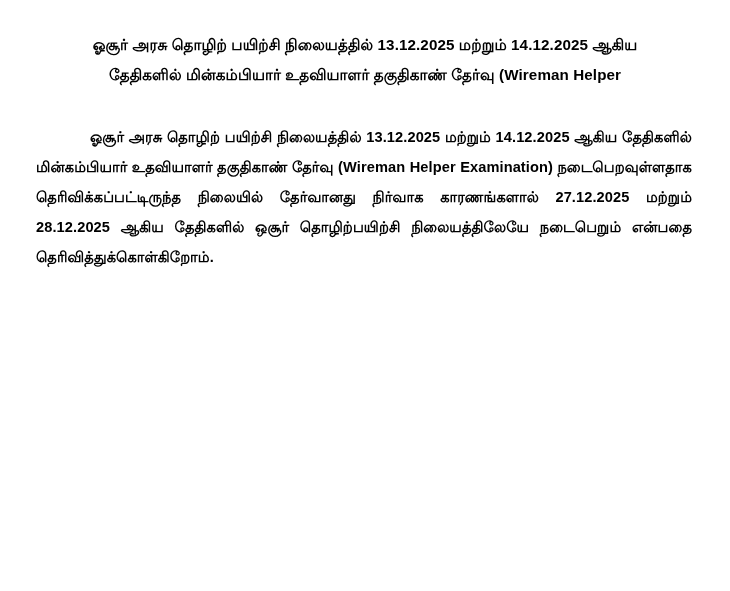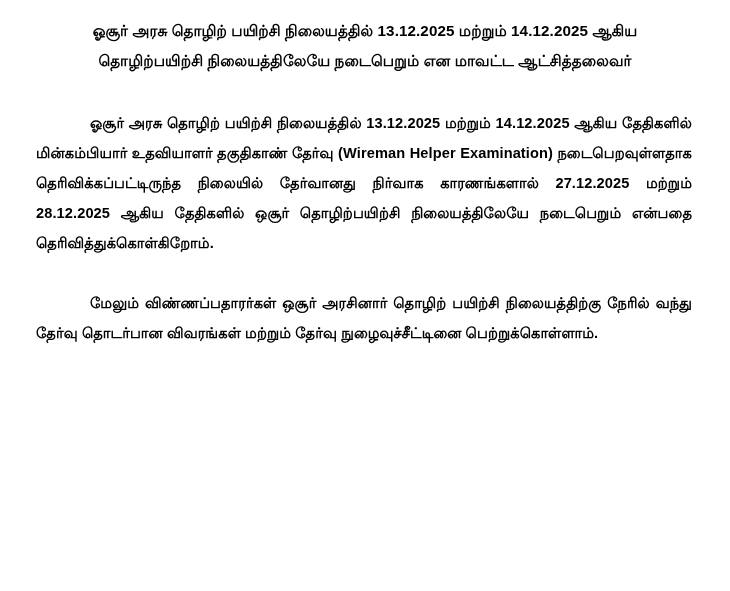--- a/index.html
+++ b/index.html
@@ -12,21 +12,22 @@
     background: #ffffff;
     font-family: "Liberation Sans", sans-serif;
     color: #000000;
     overflow: hidden;
   }
   .page {
     position: relative;
     width: 730px;
     height: 434px;
     box-sizing: border-box;
-    padding: 16px 34px 0 34px;
+    padding: 22px 34px 0 34px;
+    margin-top: 8px;
   }
   .headline {
     font-weight: bold;
     font-size: 15.2px;
     line-height: 1.95;
     text-align: center;
     letter-spacing: 0.1px;
     margin: 0 0 6px 0;
     padding: 0 6px;
   }
@@ -55,20 +56,19 @@
     width: 54px;
   }
 </style>
 </head>
 <body>
 
 <div class="page">
 
   <div class="headline">
     <span class="ln">ஓசூர் அரசு தொழிற் பயிற்சி நிலையத்தில் 13.12.2025 மற்றும் 14.12.2025 ஆகிய</span>
-    <span class="ln">தொழிற்பயிற்சி நிலையத்திலேயே நடைபெறும் என மாவட்ட ஆட்சித்தலைவர்</span>
+    <span class="ln">தேதிகளில் மின்கம்பியார் உதவியாளர் தகுதிகாண் தேர்வு (Wireman Helper</span>
   </div>
 
   <p class="body-block para-1"><span class="indent"></span><span>ஓசூர் அரசு தொழிற் பயிற்சி நிலையத்தில் 13.12.2025 மற்றும் 14.12.2025 ஆகிய தேதிகளில் மின்கம்பியார் உதவியாளர் தகுதிகாண் தேர்வு (Wireman Helper Examination) நடைபெறவுள்ளதாக தெரிவிக்கப்பட்டிருந்த நிலையில் தேர்வானது நிர்வாக காரணங்களால் 27.12.2025 மற்றும் 28.12.2025 ஆகிய தேதிகளில் ஒசூர் தொழிற்பயிற்சி நிலையத்திலேயே நடைபெறும் என்பதை தெரிவித்துக்கொள்கிறோம்.</span></p>
 
-  <p class="body-block para-2"><span class="indent"></span><span>மேலும் விண்ணப்பதாரர்கள் ஒசூர் அரசினார் தொழிற் பயிற்சி நிலையத்திற்கு நேரில் வந்து தேர்வு தொடர்பான விவரங்கள் மற்றும் தேர்வு நுழைவுச்சீட்டினை பெற்றுக்கொள்ளாம்.</span></p>
 
 </div>
 
 </body></html>

